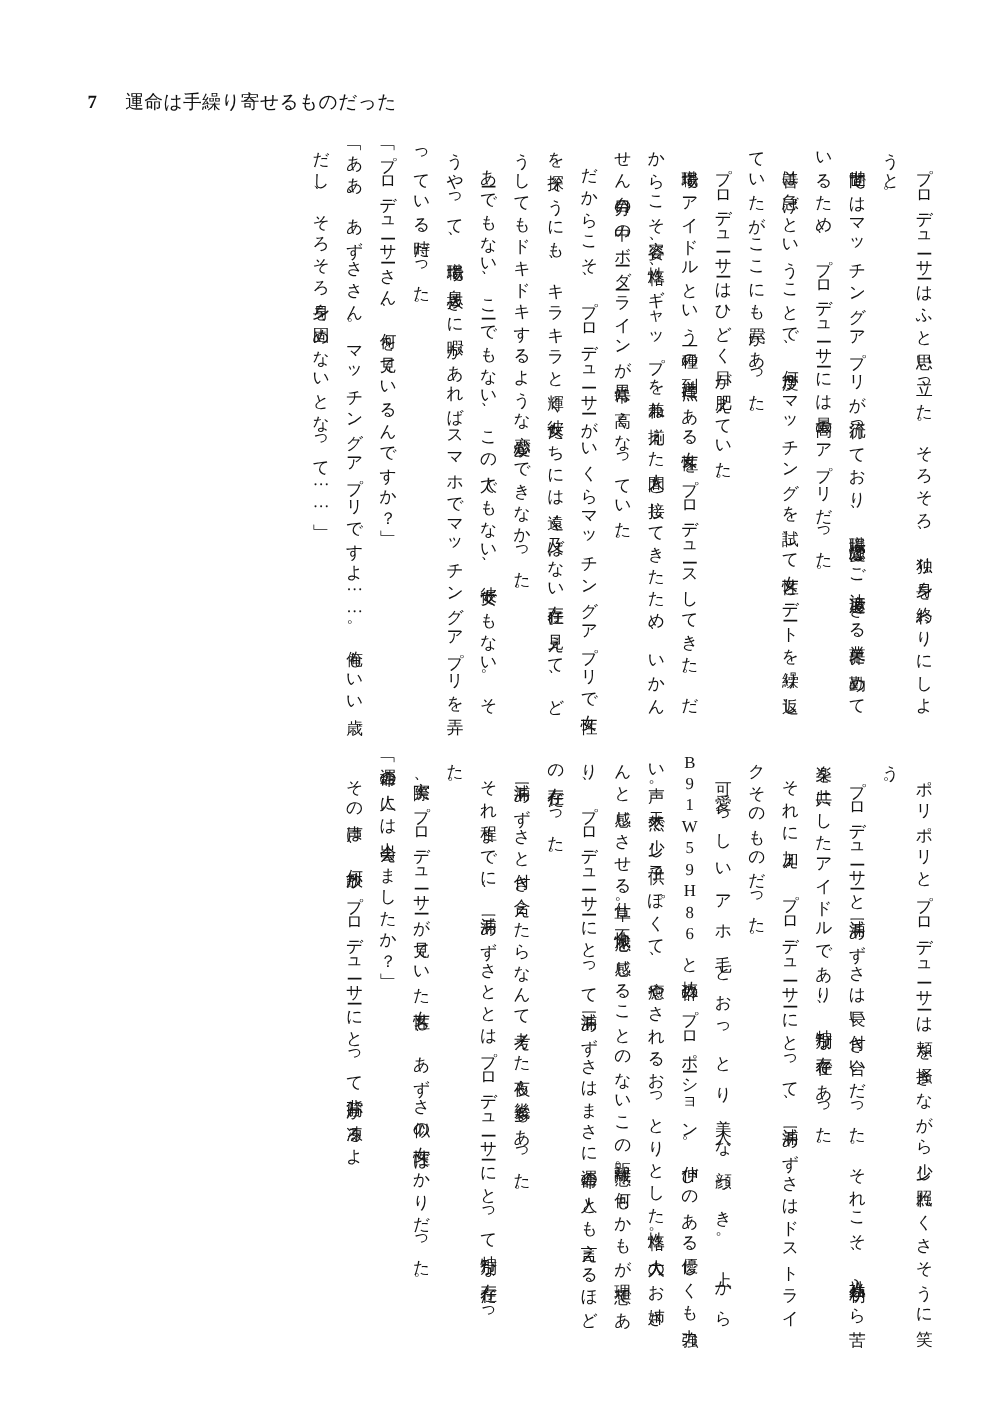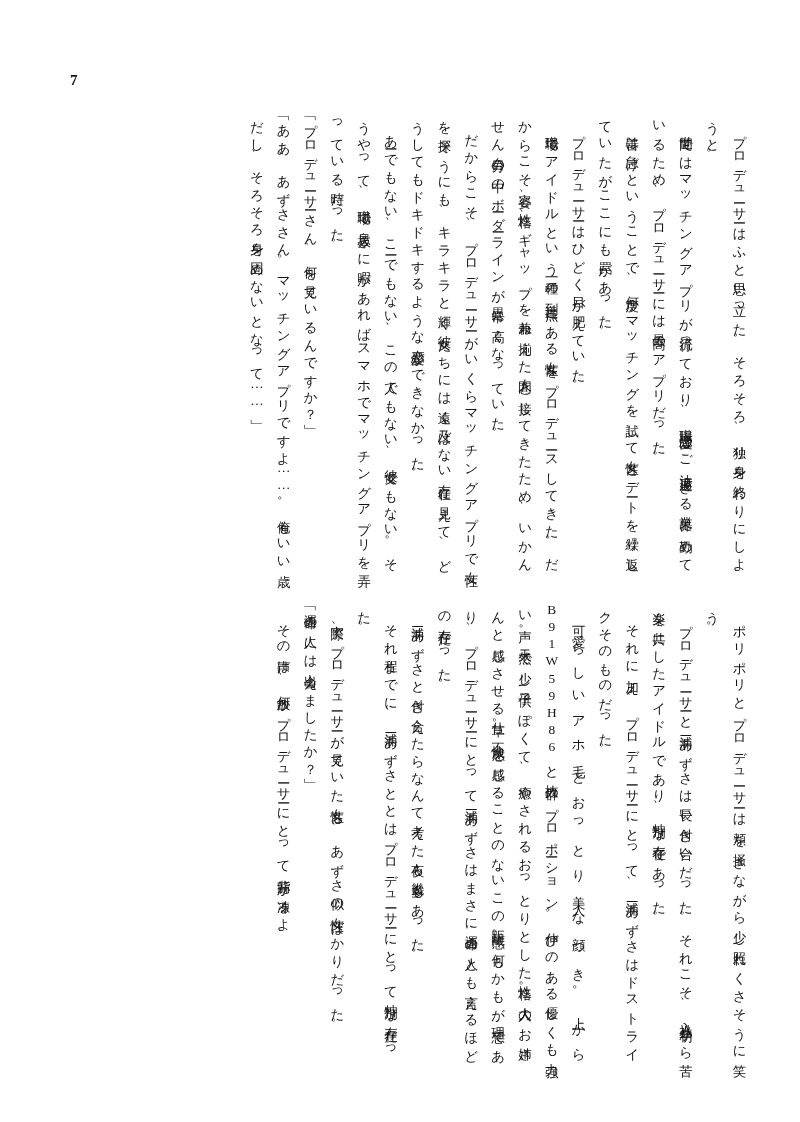--- a/index.html
+++ b/index.html
@@ -94,20 +94,21 @@
     margin-right: 0;
   }
 </style>
 </head>
 <body>
 
 <div class="page">
 
   <div class="header">
     <span class="folio">7</span>
+    <span class="chapter">運命は手繰り寄せるものだった</span>
   </div>
 
   <div class="body-wrap">
 
     <div class="block-a">
       <p class="para">プロデューサーはふと思い立った。そろそろ、独り身を終わりにしようと。</p>
       <p class="para">世間ではマッチングアプリが流行っており、職場恋愛はご法度過ぎる業界に勤めているため、プロデューサーには最高のアプリだった。</p>
       <p class="para">善は急げということで、何度かマッチングを試して女性とデートを繰り返していたがここにも罠があった。</p>
       <p class="para">プロデューサーはひどく目が肥えていた。</p>
       <p class="para">職場でアイドルという一種の到達点にある女性をプロデュースしてきた。だからこそ容姿、性格、ギャップを兼ね揃えた人間と接してきたため、いかんせん自分の中のボーダーラインが異常に高くなっていた。</p>

